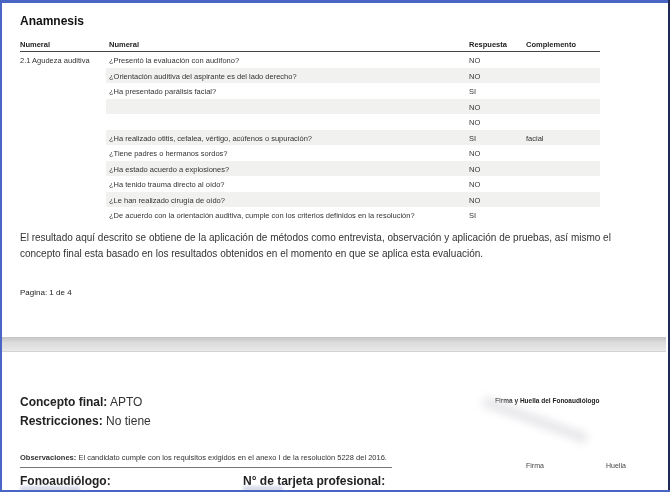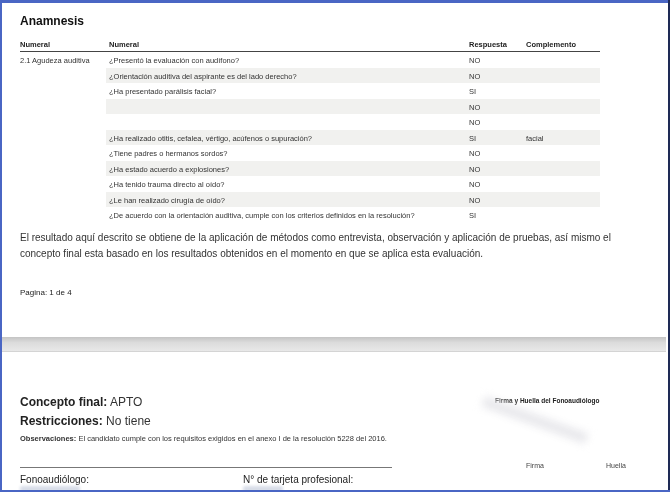--- a/index.html
+++ b/index.html
@@ -36,21 +36,21 @@
   .c-r { left:449px; }
   .c-c { left:506px; }
 
   .disclaimer { position:absolute; left:18px; top:226px; width:630px; font-size:10px; line-height:16px; color:#333; }
   .pagina { position:absolute; left:18px; top:284px; font-size:8px; color:#222; }
 
   .p2-line { position:absolute; font-size:12px; color:#333; white-space:nowrap; }
   .p2-line b { color:#222; }
   .obs { position:absolute; left:18px; top:432px; width:380px; font-size:7.5px; line-height:14px; color:#333; }
   .sep { position:absolute; left:18px; top:467px; width:372px; height:1px; background:#777; }
-  .label-bold { position:absolute; font-size:10px; font-weight:normal; color:#222; white-space:nowrap; }
+  .label-bold { position:absolute; font-size:12px; font-weight:bold; color:#222; white-space:nowrap; }
   .blur { position:absolute; height:6px; background:#d8dde8; filter:blur(1.5px); border-radius:2px; }
 
   .sig-title { position:absolute; left:495px; top:397px; font-size:6.5px; font-weight:bold; color:#222; }
   .sig-area { position:absolute; left:470px; top:405px; width:160px; height:55px; }
   .sig-stroke { position:absolute; left:10px; top:10px; width:110px; height:10px; background:#e6e6ea; filter:blur(4px); transform:rotate(20deg); }
   .sig-small { position:absolute; font-size:7px; color:#444; }
 </style>
 </head>
 <body>
 
@@ -152,21 +152,21 @@
 <div class="page2"></div>
 
 <div class="p2-line" style="left:20px;top:395px;">
   <b>Concepto final:</b>
   <span>APTO</span>
 </div>
 <div class="p2-line" style="left:20px;top:414px;">
   <b>Restricciones:</b>
   <span>No tiene</span>
 </div>
-<div class="obs" style="left:20px;">
+<div class="obs" style="left:20px;margin-top:19px;">
   <b>Observaciones:</b>
   <span>El candidato cumple con los requisitos exigidos en el anexo I de la resolución 5228 del 2016.</span>
 </div>
 <div class="sep" style="left:20px;"></div>
 <div class="label-bold" style="left:20px;top:474px;">Fonoaudiólogo:</div>
 <div class="label-bold" style="left:243px;top:474px;">N° de tarjeta profesional:</div>
 <div class="blur" style="left:20px;top:486px;width:60px;"></div>
 <div class="blur" style="left:243px;top:486px;width:40px;"></div>
 
 <div class="sig-title">Firma y Huella del Fonoaudiólogo</div>

